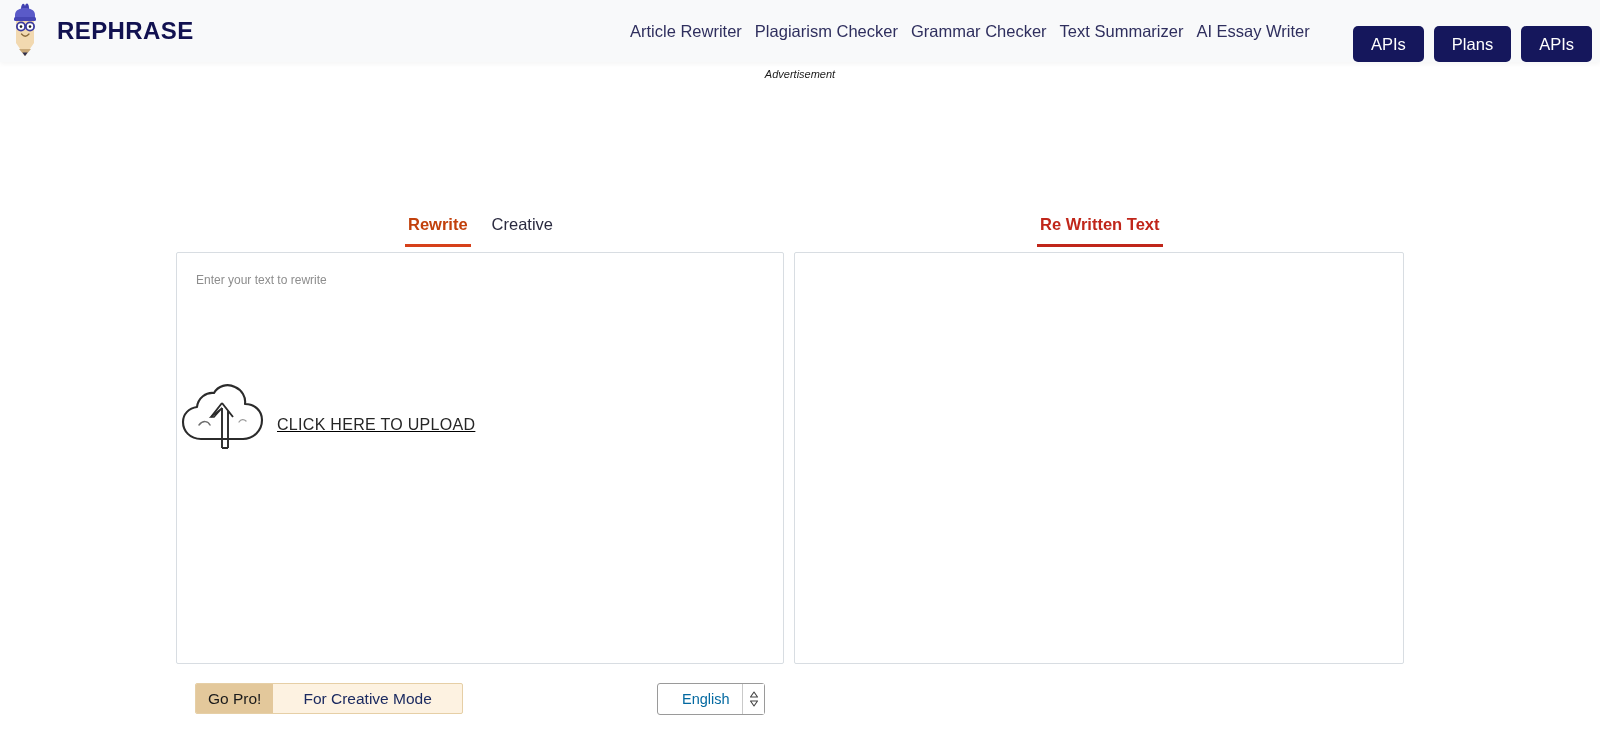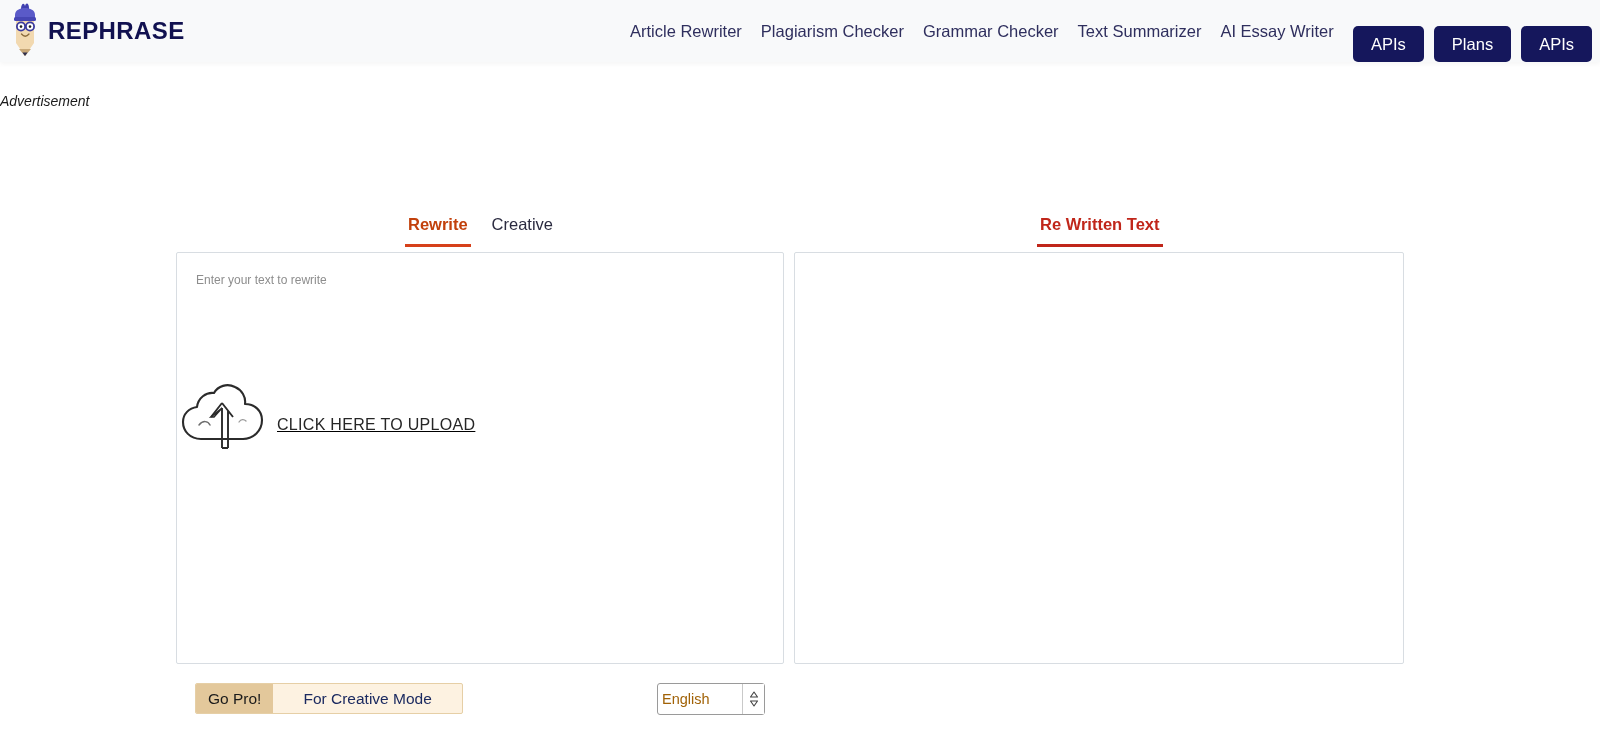--- a/index.html
+++ b/index.html
@@ -18,39 +18,39 @@
     background: #f8f9fa;
     display: flex;
     align-items: center;
     box-shadow: 0 2px 5px rgba(0,0,0,0.045);
     z-index: 10;
   }
   .brand {
     display: flex;
     align-items: center;
     margin-left: 10px;
-    gap: 8px;
+    gap: 17px;
     cursor: pointer;
   }
   .brand-mark { width: 30px; height: 58px; display:block; }
   .brand-text {
     font-size: 24px;
     font-weight: bold;
     color: #111150;
     letter-spacing: 0.4px;
   }
 
   .nav {
     position: absolute;
     left: 628px;
     top: 0;
     height: 62px;
     display: flex;
     align-items: center;
-    gap: 15px;
+    gap: 9px;
   }
   .nav-item {
     font-size: 16.5px;
     color: #2f2f5e;
     white-space: nowrap;
     cursor: pointer;
     padding: 4px 2px;
   }
 
   .actions {
@@ -69,24 +69,25 @@
     border: none;
     border-radius: 5px;
     padding: 10px 18px;
     cursor: pointer;
     font-family: "Liberation Sans", sans-serif;
     line-height: 1;
   }
 
   
   .ad-label {
+    text-align: center;
     font-style: italic;
-    font-size: 14px;
+    font-size: 11px;
     color: #1b1b1b;
-    margin-top: 31px;
+    margin-top: 6px;
   }
 
   
   .tabs-row {
     position: absolute;
     top: 215px;
     left: 0;
     width: 1600px;
     height: 36px;
   }
@@ -201,25 +202,25 @@
   .lang-wrap {
     position: absolute;
     left: 657px;
     top: 683px;
   }
   .lang-select {
     width: 108px;
     height: 32px;
     font-size: 14.5px;
     font-family: "Liberation Sans", sans-serif;
-    color: #a16207;
+    color: #0369a1;
     background: #ffffff;
     border: 1px solid #9a9a9a;
     border-radius: 3px;
-    padding: 0 26px 0 4px;
+    padding: 0 26px 0 24px;
     appearance: none;
     -webkit-appearance: none;
     cursor: pointer;
   }
   .lang-stepper {
     position: absolute;
     right: 1px;
     top: 1px;
     width: 22px;
     height: 30px;

